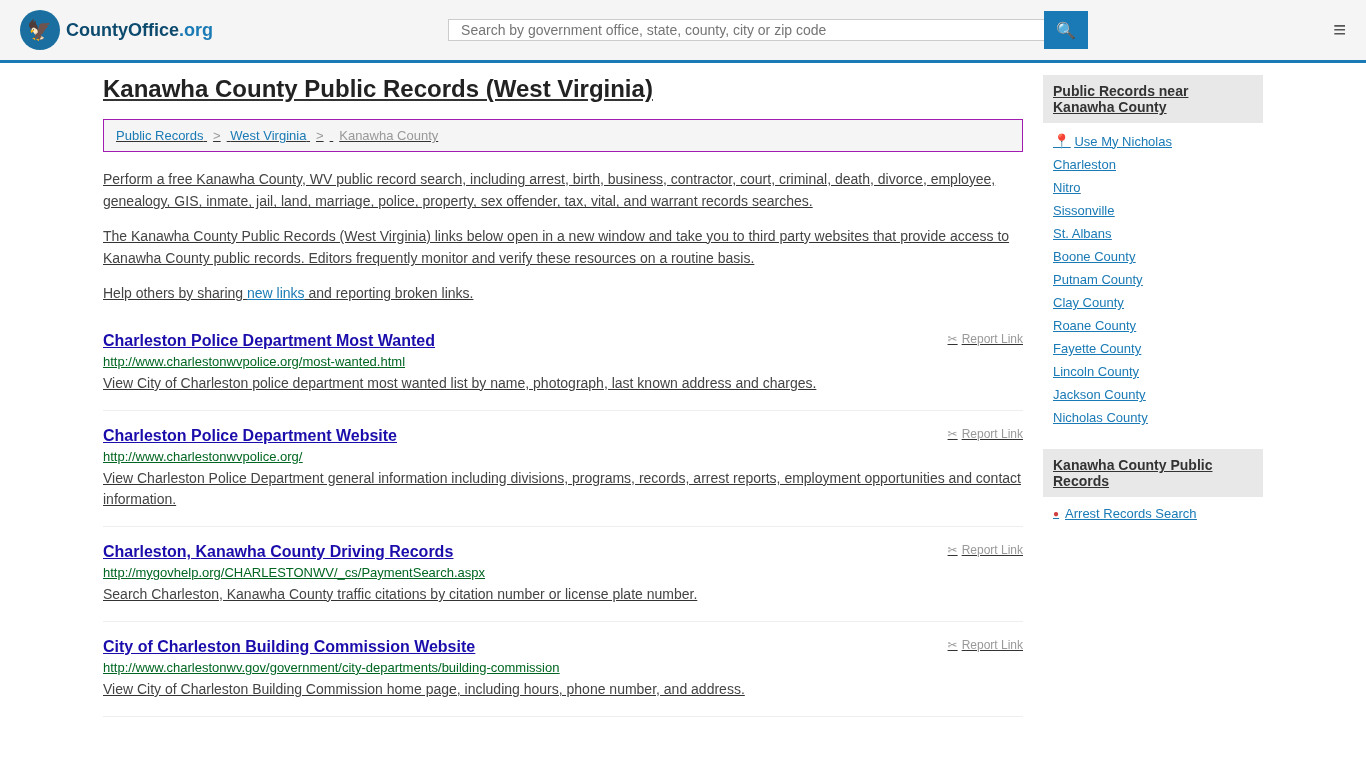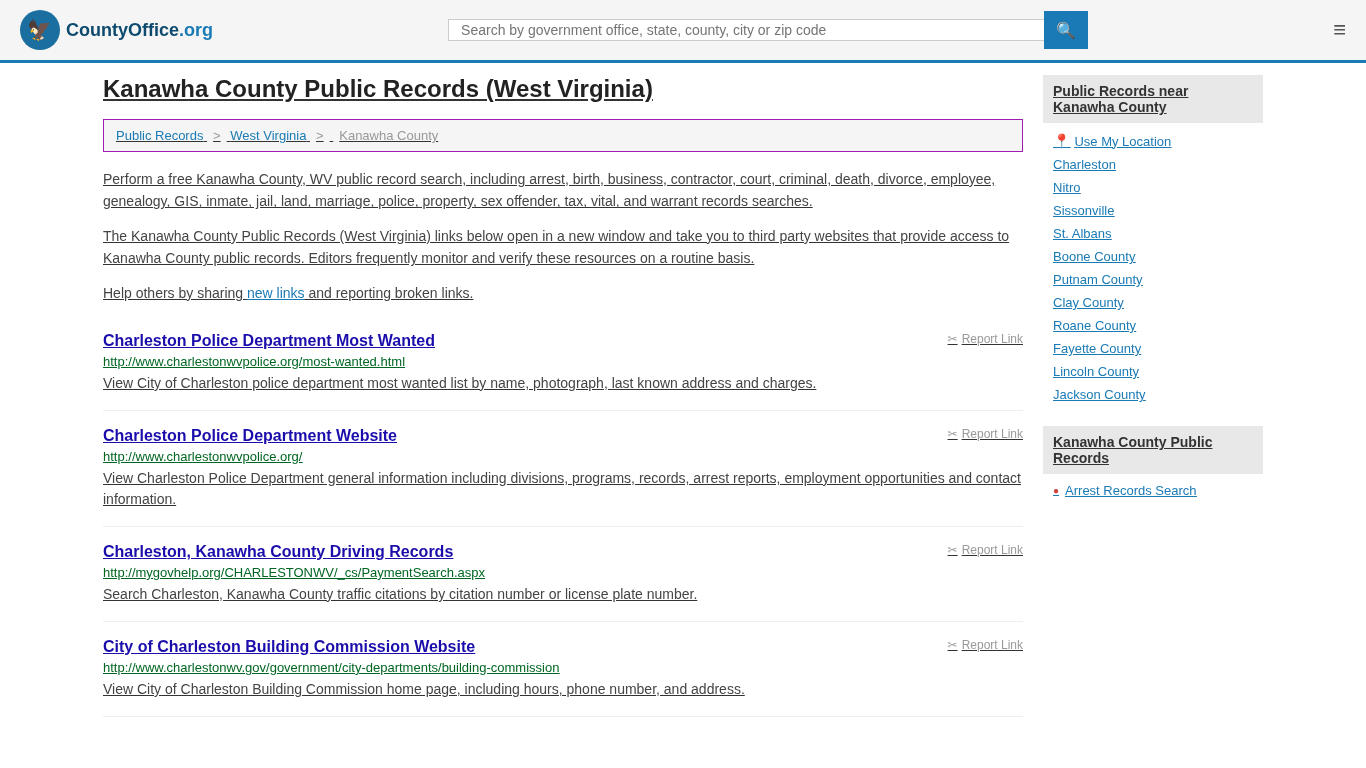--- a/index.html
+++ b/index.html
@@ -291,34 +291,35 @@
     </div>
   </div>
 
   <div class="sidebar">
 
     <div class="sidebar-section">
       <div class="sidebar-heading">Public Records near Kanawha County</div>
 
       <div class="location-link">
         <span class="location-icon">📍</span>
-        <span>Use My Location</span>
+        <span>Use My Nicholas</span>
       </div>
 
       <a class="sidebar-link" href="#">Charleston</a>
       <a class="sidebar-link" href="#">Nitro</a>
       <a class="sidebar-link" href="#">Sissonville</a>
       <a class="sidebar-link" href="#">St. Albans</a>
       <a class="sidebar-link" href="#">Boone County</a>
       <a class="sidebar-link" href="#">Putnam County</a>
       <a class="sidebar-link" href="#">Clay County</a>
       <a class="sidebar-link" href="#">Roane County</a>
       <a class="sidebar-link" href="#">Fayette County</a>
       <a class="sidebar-link" href="#">Lincoln County</a>
       <a class="sidebar-link" href="#">Jackson County</a>
+      <a class="sidebar-link" href="#">Nicholas County</a>
     </div>
 
     <div class="sidebar-section">
       <div class="sidebar-section2-heading">Kanawha County Public Records</div>
       <div class="sidebar-record-link">
         <span class="dot">●</span>
         <a href="#" style="color:#1a7ab5;text-decoration:underline;">Arrest Records Search</a>
       </div>
     </div>
 

